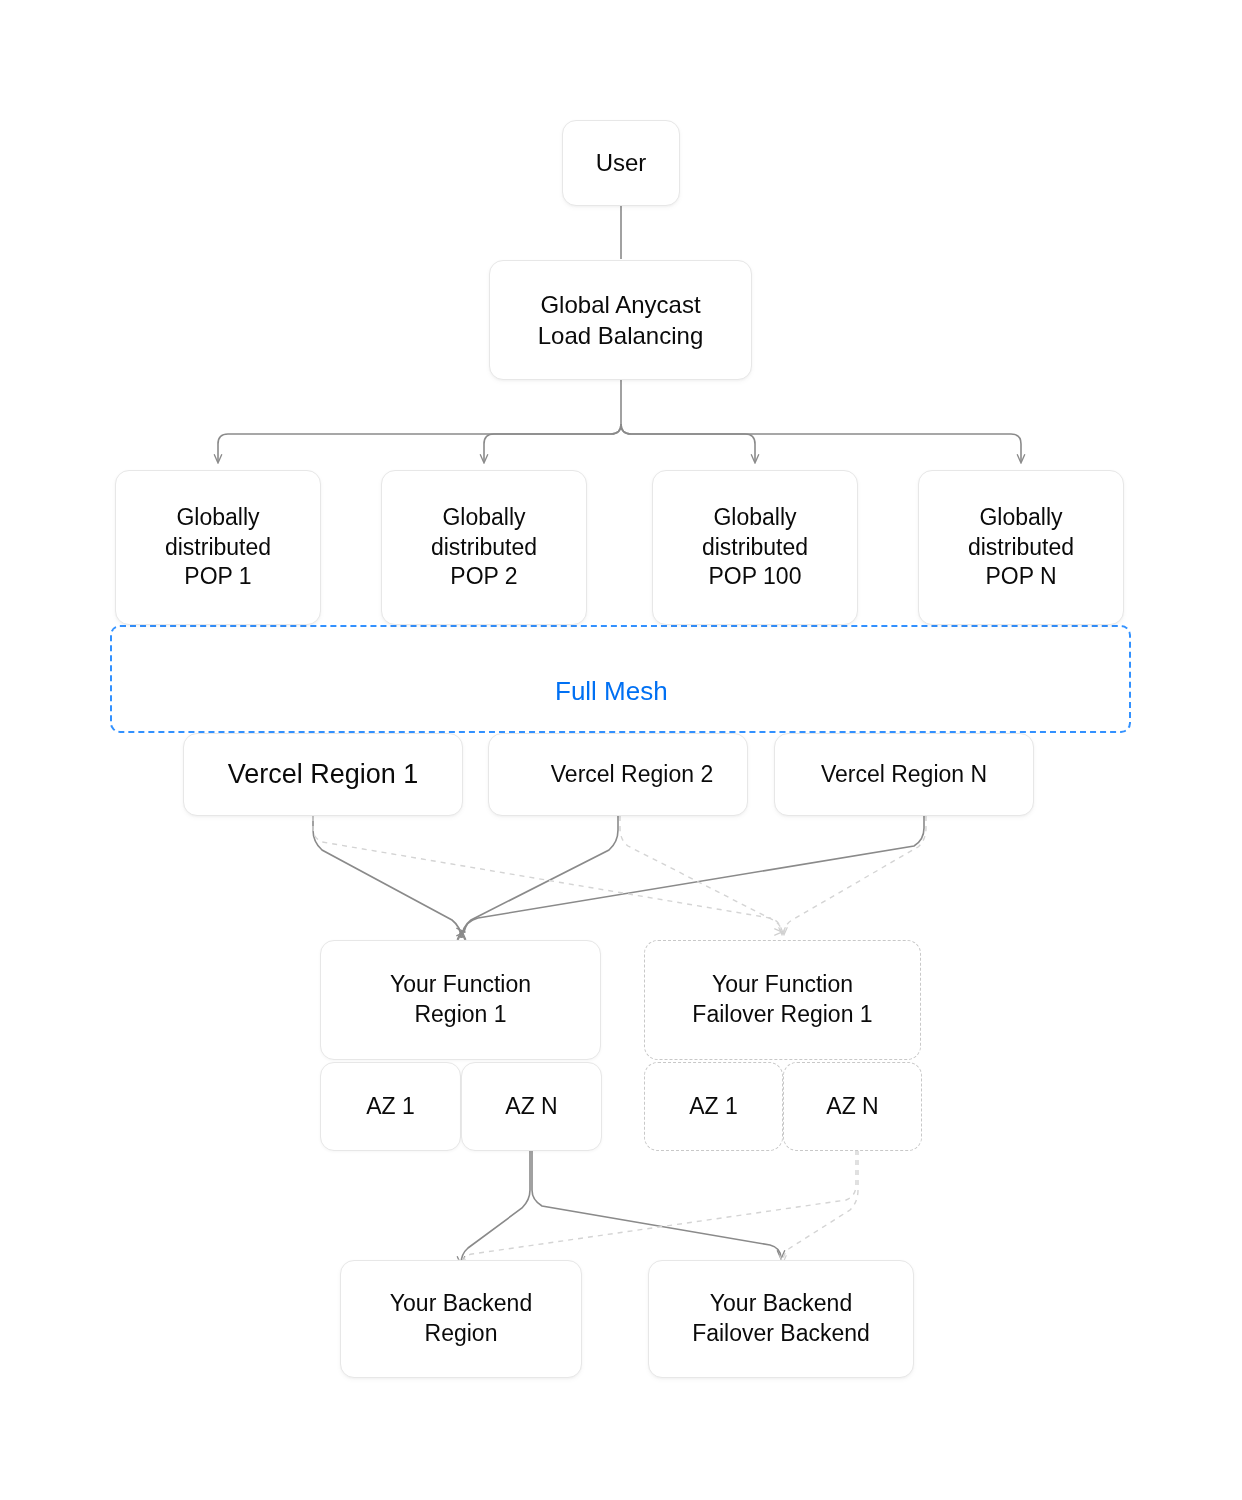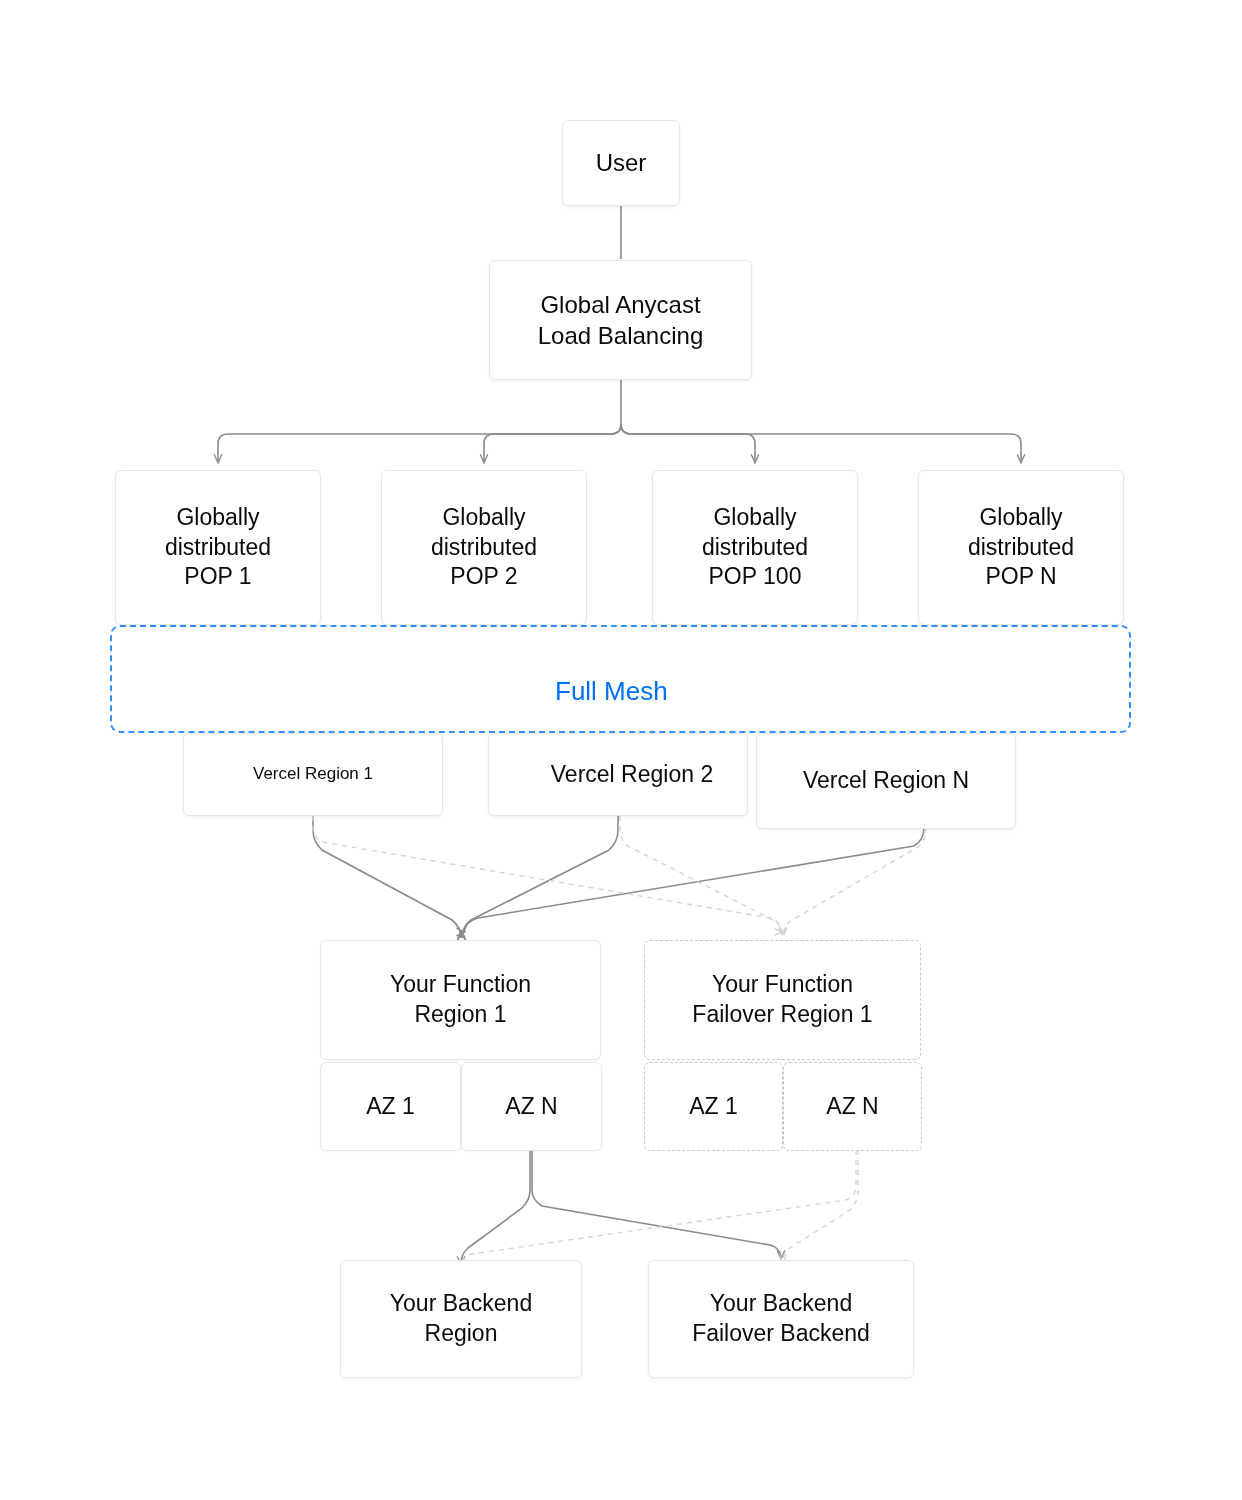--- a/index.html
+++ b/index.html
@@ -24,21 +24,21 @@
     top: 0;
     width: 1242px;
     height: 1500px;
     pointer-events: none;
   }
   .node {
     position: absolute;
     box-sizing: border-box;
     background: #ffffff;
     border: 1px solid #e7e7e7;
-    border-radius: 6px;
+    border-radius: 14px;
     display: flex;
     align-items: center;
     justify-content: center;
     text-align: center;
     color: #0a0a0a;
     line-height: 1.30;
     box-shadow: 0 2px 5px rgba(0,0,0,0.035), 0 1px 2px rgba(0,0,0,0.03);
     z-index: 3;
   }
   .node.dashed {
@@ -150,29 +150,29 @@
 
   <div class="node" style="left:918px; top:470px; width:206px; height:155px; font-size:23px; flex-direction:column;">
     <span>Globally</span>
     <span>distributed</span>
     <span>POP N</span>
   </div>
 
   <div class="mesh-box" style="left:110px; top:625px; width:1021px; height:108px;"></div>
   <div class="mesh-label" style="left:555px; top:665px;">Full Mesh</div>
 
-  <div class="node" style="left:183px; top:733px; width:260px; height:83px; font-size:17px;">
+  <div class="node" style="left:183px; top:733px; width:280px; height:83px; font-size:27px;">
     <span>Vercel Region 1</span>
   </div>
 
   <div class="node" style="left:488px; top:733px; width:260px; height:83px; font-size:23px;padding-left:28px;">
     <span>Vercel Region 2</span>
   </div>
 
-  <div class="node" style="left:756px; top:733px; width:260px; height:96px; font-size:23px;">
+  <div class="node" style="left:774px; top:733px; width:260px; height:83px; font-size:23px;">
     <span>Vercel Region N</span>
   </div>
 
   <div class="node flat" style="left:320px; top:940px; width:281px; height:120px; font-size:23px; flex-direction:column;">
     <span>Your Function</span>
     <span>Region 1</span>
   </div>
 
   <div class="node dashed" style="left:644px; top:940px; width:277px; height:120px; font-size:23px; flex-direction:column;">
     <span>Your Function</span>

